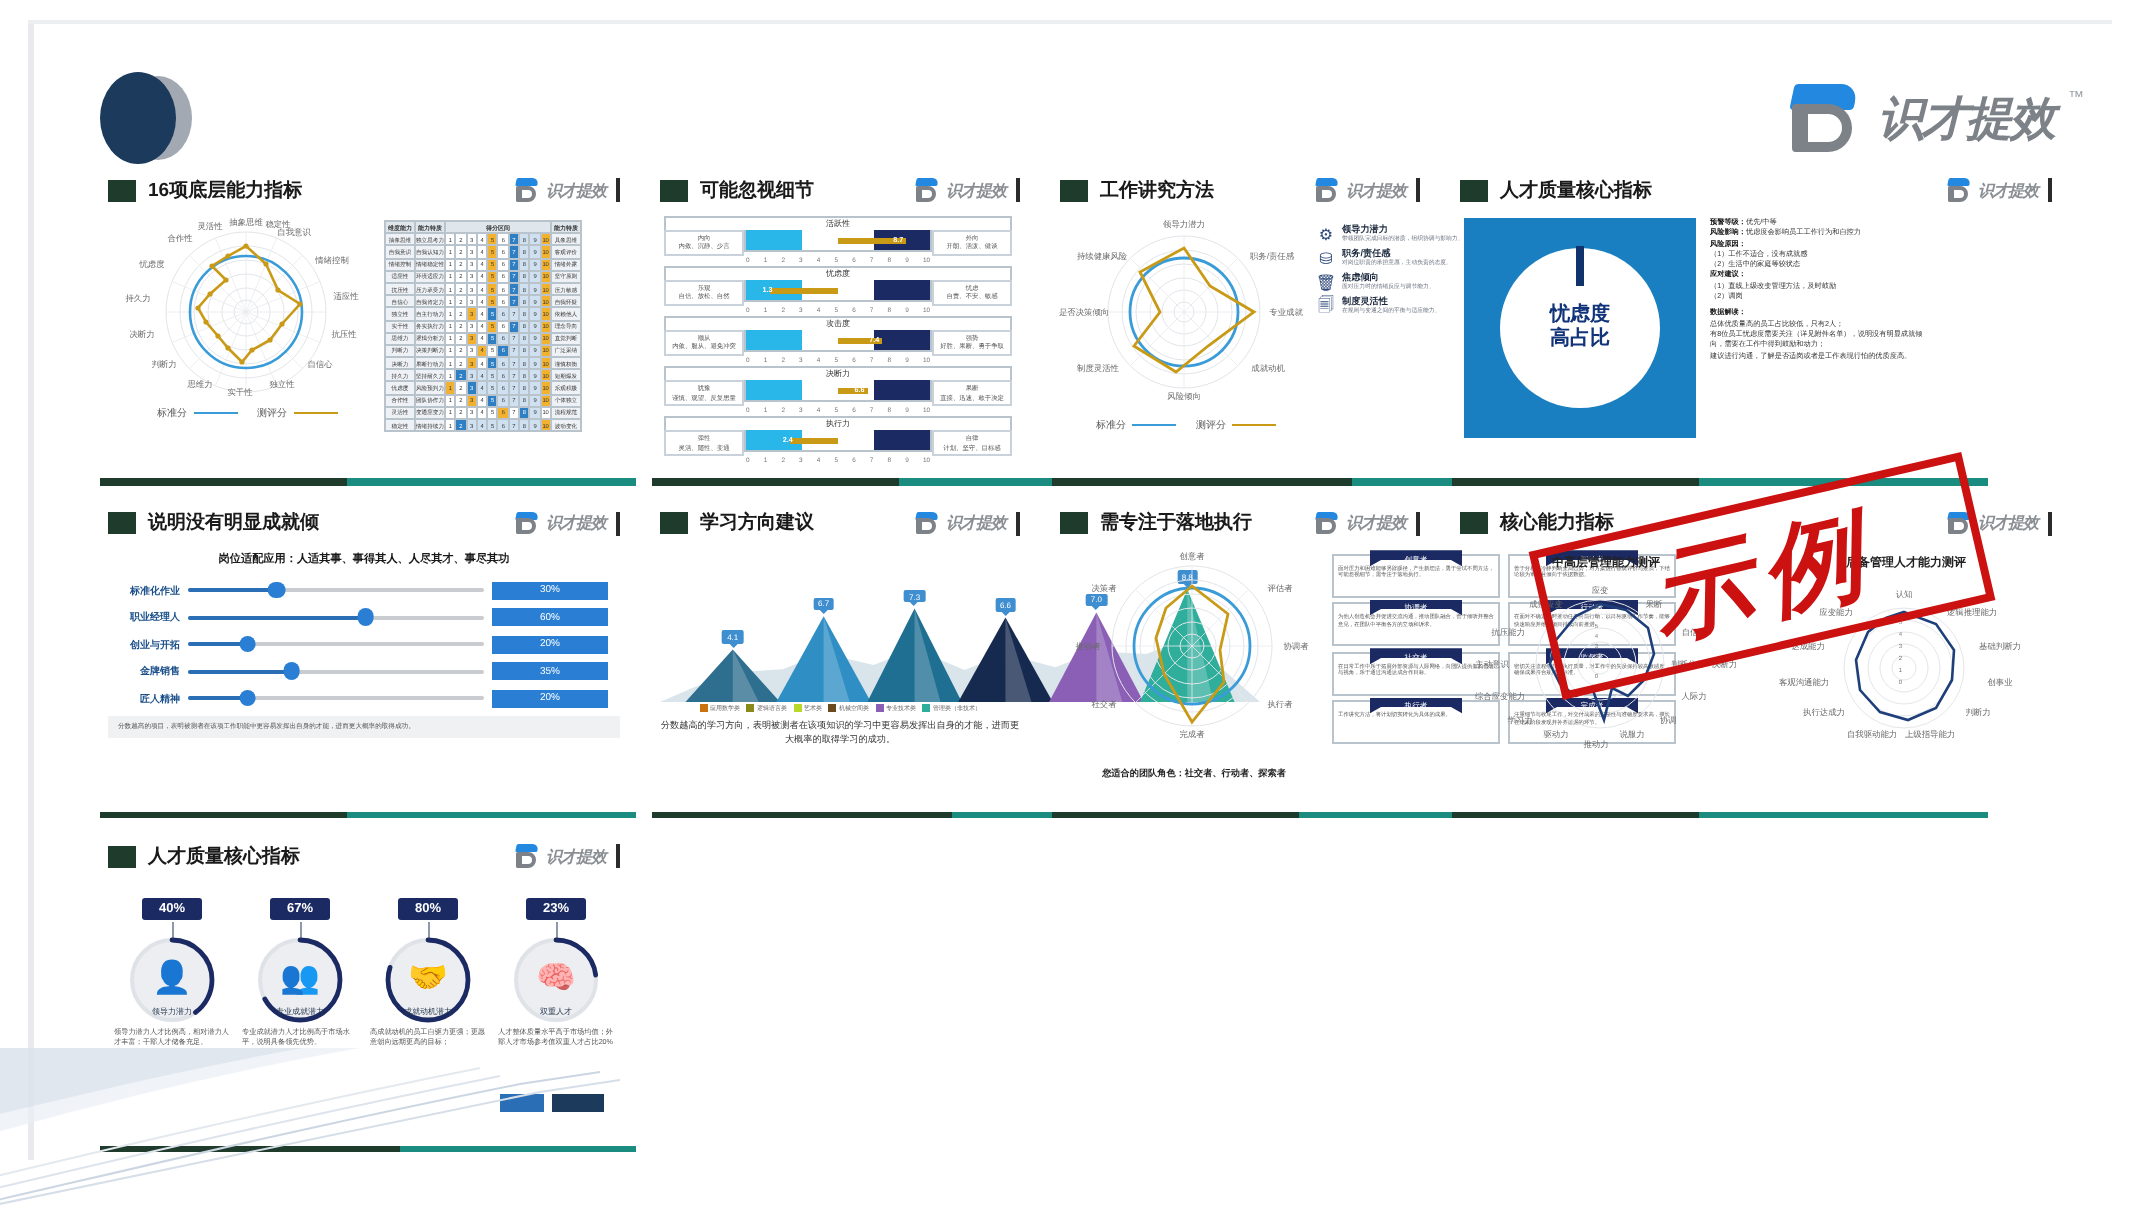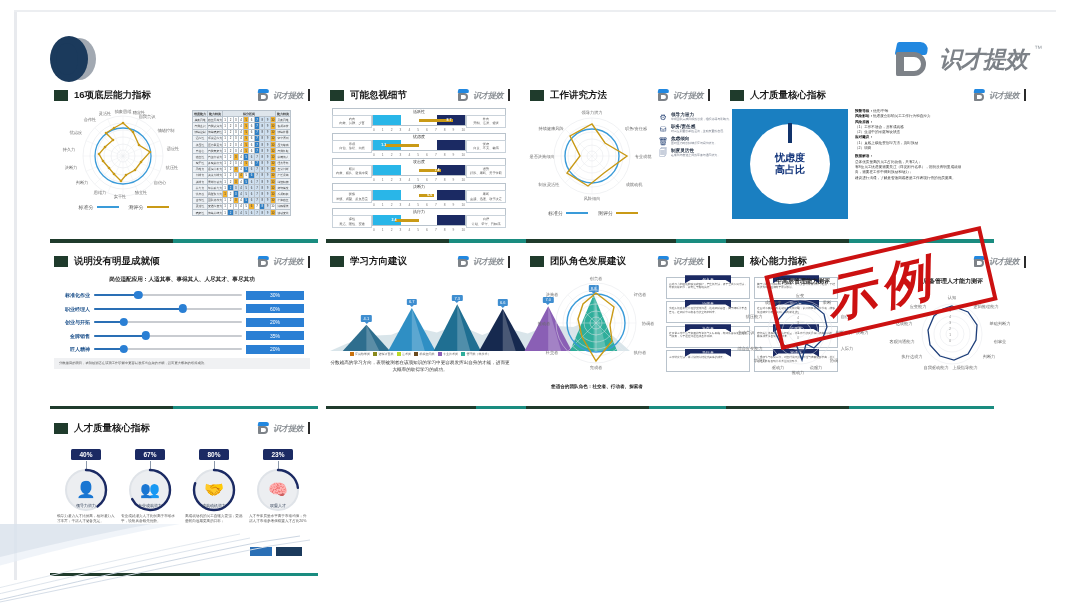--- a/index.html
+++ b/index.html
@@ -1042,21 +1042,21 @@
           </div>
         <div class="mt-caption">分数越高的学习方向，表明被测者在该项知识的学习中更容易发挥出自身的才能，进而更大概率的取得学习的成功。</div>
       </div>
       <div class="panel-rule short"></div>
     </div>
 
     <div class="panel">
       <div class="panel-head">
         <div class="ph-left">
             <div class="ph-square"></div>
-          <div class="ph-title">团队角色发展建议</div>
+          <div class="ph-title">需专注于落地执行</div>
           </div>
         <div class="ph-brand">
           <div class="pbd">
               <div class="t"></div>
               <div class="b"></div>
             </div>
           <div class="pbt">识才提效</div>
             <div class="bar"></div>
         </div>
       </div>

